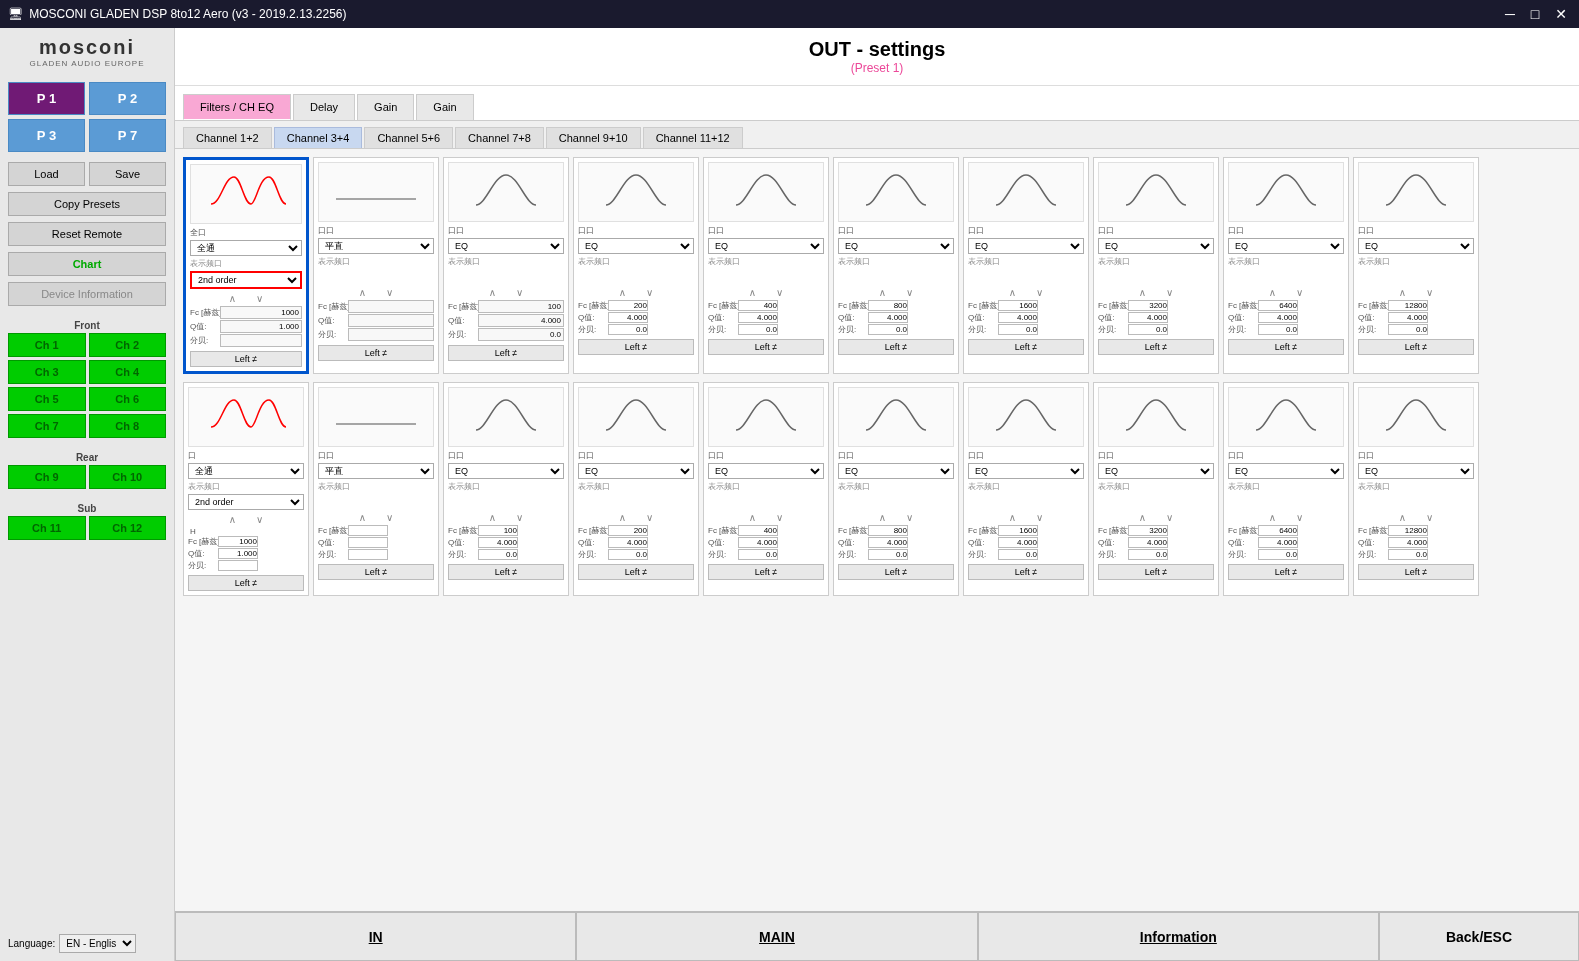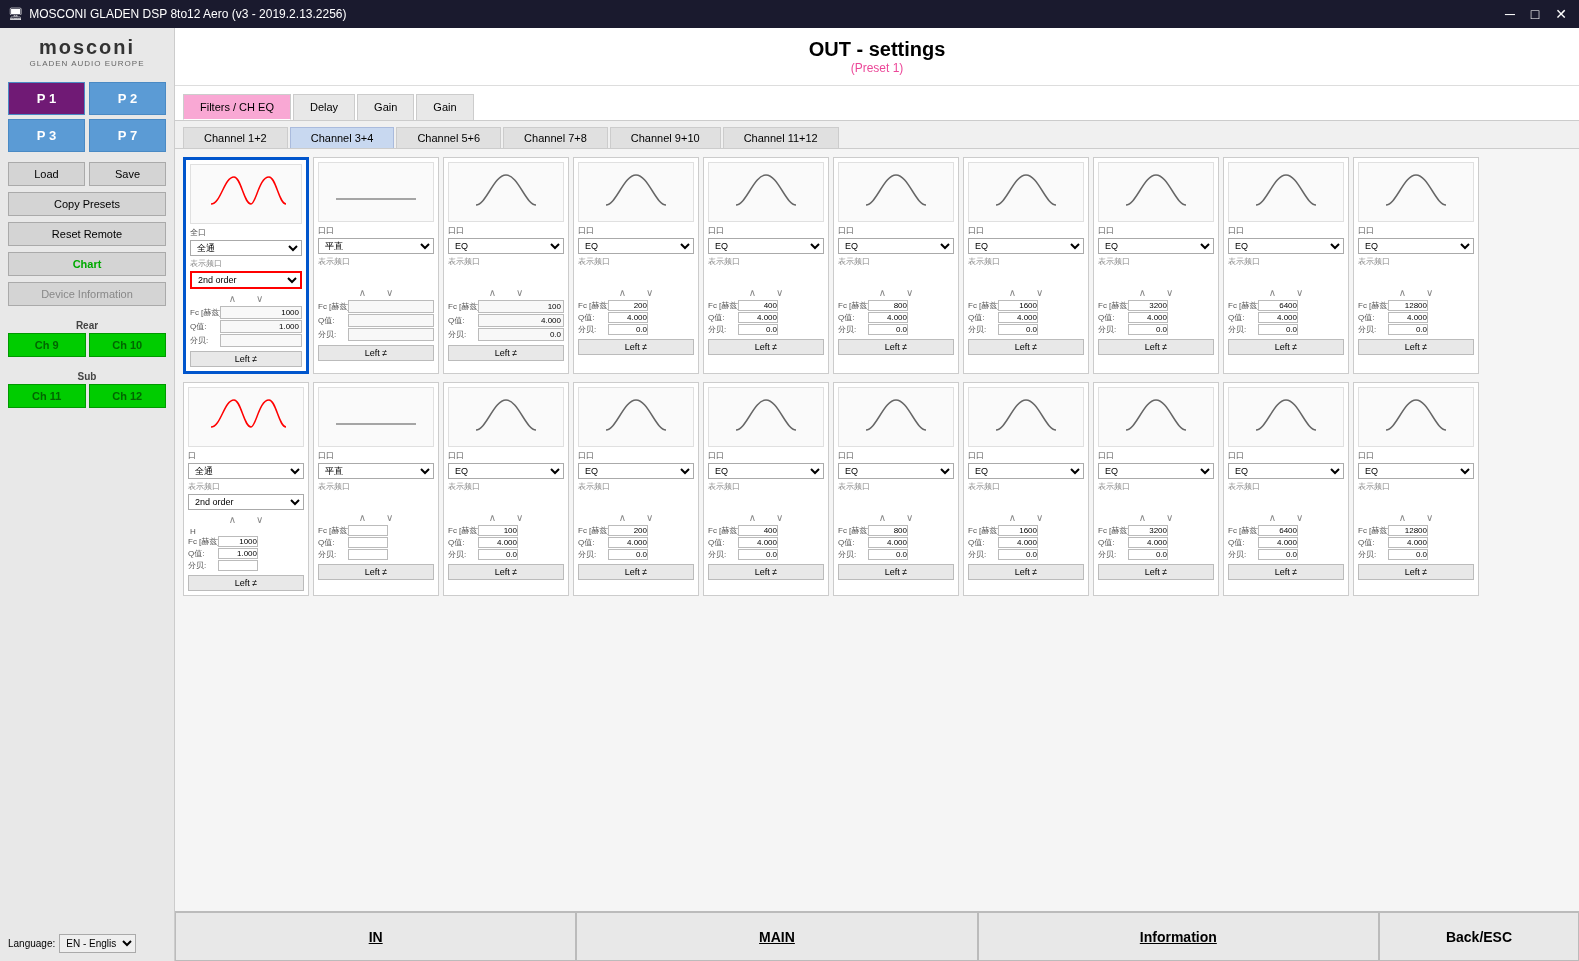--- a/index.html
+++ b/index.html
@@ -140,21 +140,21 @@
     .tab.active { background: #f9a8d4; border-bottom: 1px solid white; z-index: 1; }
     
     .channel-tabs-row {
       display: flex;
       gap: 0;
       padding: 6px 8px 0;
       background: #f0f0f0;
       border-bottom: 1px solid #ccc;
     }
     .ch-tab {
-      padding: 4px 20px;
+      padding: 4px 12px;
       border: 1px solid #ccc;
       border-bottom: none;
       cursor: pointer;
       background: #e0e0e0;
       font-size: 11px;
       margin-right: 2px;
     }
     .ch-tab.active { background: #c8d8f0; border-color: #aabbdd; }
     
     .eq-container {
@@ -300,20 +300,33 @@
 
     <div style="display:grid; grid-template-columns:1fr 1fr; gap:4px;">
       <button class="action-btn">Load</button>
       <button class="action-btn">Save</button>
     </div>
     <button class="action-btn">Copy Presets</button>
     <button class="action-btn">Reset Remote</button>
     <button class="chart-btn">Chart</button>
     <button class="device-info-btn">Device Information</button>
 
+    <div class="channel-section">
+      <div class="section-label">Front</div>
+      <div class="ch-grid">
+        <button class="ch-btn">Ch 1</button>
+        <button class="ch-btn">Ch 2</button>
+        <button class="ch-btn">Ch 3</button>
+        <button class="ch-btn">Ch 4</button>
+        <button class="ch-btn">Ch 5</button>
+        <button class="ch-btn">Ch 6</button>
+        <button class="ch-btn">Ch 7</button>
+        <button class="ch-btn">Ch 8</button>
+      </div>
+    </div>
 
     <div class="channel-section">
       <div class="section-label">Rear</div>
       <div class="ch-grid">
         <button class="ch-btn">Ch 9</button>
         <button class="ch-btn">Ch 10</button>
       </div>
     </div>
 
     <div class="channel-section">

